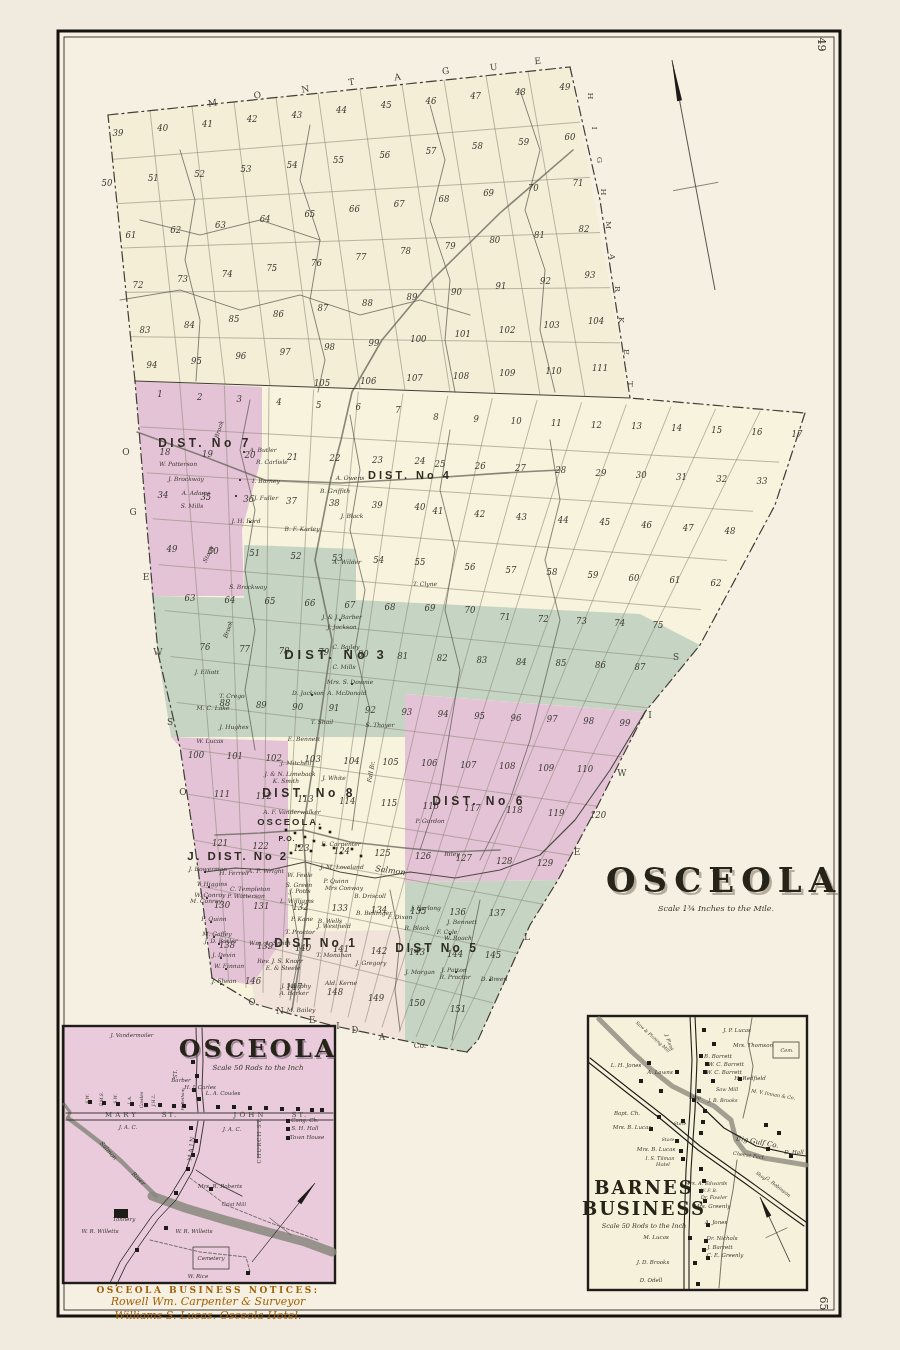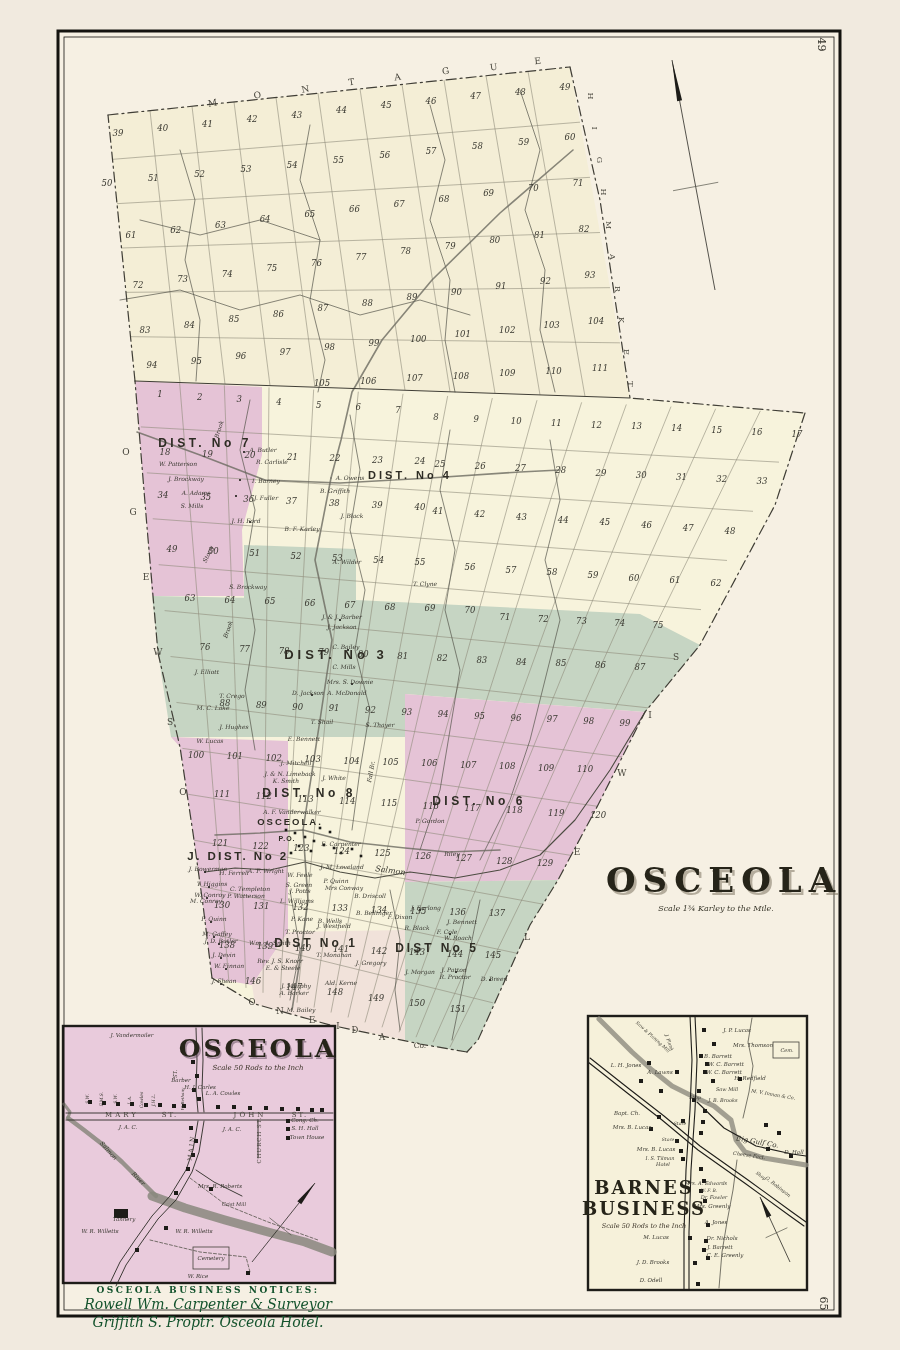--- a/index.html
+++ b/index.html
@@ -8,23 +8,23 @@
   .ov{position:absolute;z-index:5;color:#262419;}
   #title-block{left:606px;top:860px;width:220px;text-align:center;}
   #title-block .big{font-size:34px;font-weight:bold;letter-spacing:7px;text-shadow:2.5px 2.5px 0 rgba(125,116,98,.55);white-space:nowrap;}
   #title-block .scale{font-size:8px;font-style:italic;margin-top:4px;color:#3a382c;}
   #inset-o-title{left:156px;top:1034px;width:204px;text-align:center;}
   #inset-o-title .big{font-size:25px;font-weight:bold;letter-spacing:3px;text-shadow:1.5px 1.5px 0 rgba(90,70,85,.5);white-space:nowrap;}
   #inset-o-title .scale{font-size:7px;font-style:italic;margin-top:1px;color:#3a3226;}
   #inset-b-title{left:560px;top:1158px;width:168px;text-align:center;margin-top:20px;}
   #inset-b-title .big{font-size:18px;font-weight:bold;letter-spacing:2px;line-height:1.15;white-space:nowrap;}
   #inset-b-title .scale{font-size:6.5px;font-style:italic;margin-top:3px;color:#3a3226;}
-  #notices{left:76px;top:1285px;width:264px;text-align:center;color:#14532d;}
+  #notices{left:76px;top:1285px;width:264px;text-align:center;color:#a16207;}
   #notices .hd{font-size:9px;font-weight:bold;letter-spacing:2.5px;}
-  #notices .ln{font-size:14px;font-style:italic;line-height:1.3;}
+  #notices .ln{font-size:11px;font-style:italic;line-height:1.3;}
   .pgnum{font-size:11px;transform:rotate(90deg);transform-origin:center;width:18px;text-align:center;color:#33312a;}
   #pg-top{left:812px;top:38px;}
   #pg-bot{left:814px;top:1297px;}
 </style>
 </head>
 <body>
 
 <svg id="map" width="900" height="1350" viewBox="0 0 900 1350">
     <rect x="0" y="0" width="900" height="1350" fill="#f1eadf" stroke="none" stroke-width="1"></rect>
     <rect x="60" y="32" width="778" height="1283" fill="#f6f0e3" stroke="none" stroke-width="1"></rect>
@@ -678,34 +678,34 @@
     <text x="653" y="1264" text-anchor="middle" font-size="5.5" font-family="&quot;DejaVu Serif&quot;,serif" font-style="italic" font-weight="400" fill="#393830">J. D. Brooks</text>
     <text x="651" y="1282" text-anchor="middle" font-size="5.5" font-family="&quot;DejaVu Serif&quot;,serif" font-style="italic" font-weight="400" fill="#393830">D. Odell</text>
     <text x="777" y="1188" text-anchor="middle" font-size="5" font-family="&quot;DejaVu Serif&quot;,serif" font-style="italic" font-weight="400" fill="#393830" transform="rotate(38 777 1188)">G. Robinson</text>
     <text x="760" y="1177" text-anchor="middle" font-size="4.5" font-family="&quot;DejaVu Serif&quot;,serif" font-style="italic" font-weight="400" fill="#393830" transform="rotate(38 760 1177)">Shop</text>
     <rect x="58" y="31" width="782" height="1285" fill="none" stroke="#14130f" stroke-width="3"></rect>
     <rect x="64" y="37" width="770" height="1273" fill="none" stroke="#14130f" stroke-width="0.8"></rect>
   </svg>
 
 <div class="ov" id="title-block">
   <div class="big">OSCEOLA</div>
-  <div class="scale">Scale 1¾ Karley to the Mile.</div>
+  <div class="scale">Scale 1¾ Inches to the Mile.</div>
 </div>
 
 <div class="ov" id="inset-o-title">
   <div class="big">OSCEOLA</div>
   <div class="scale">Scale 50 Rods to the Inch</div>
 </div>
 
 <div class="ov" id="inset-b-title">
   <div class="big">BARNES</div>
   <div class="big">BUSINESS</div>
   <div class="scale">Scale 50 Rods to the Inch</div>
 </div>
 
 <div class="ov" id="notices">
   <div class="hd">OSCEOLA BUSINESS NOTICES:</div>
   <div class="ln">Rowell Wm.  Carpenter &amp; Surveyor</div>
-  <div class="ln">Griffith S.  Proptr. Osceola Hotel.</div>
+  <div class="ln">Williams S.  Lucas. Osceola Hotel.</div>
 </div>
 
 <div class="ov pgnum" id="pg-top">49</div>
 <div class="ov pgnum" id="pg-bot">65</div>
 
 </body></html>

